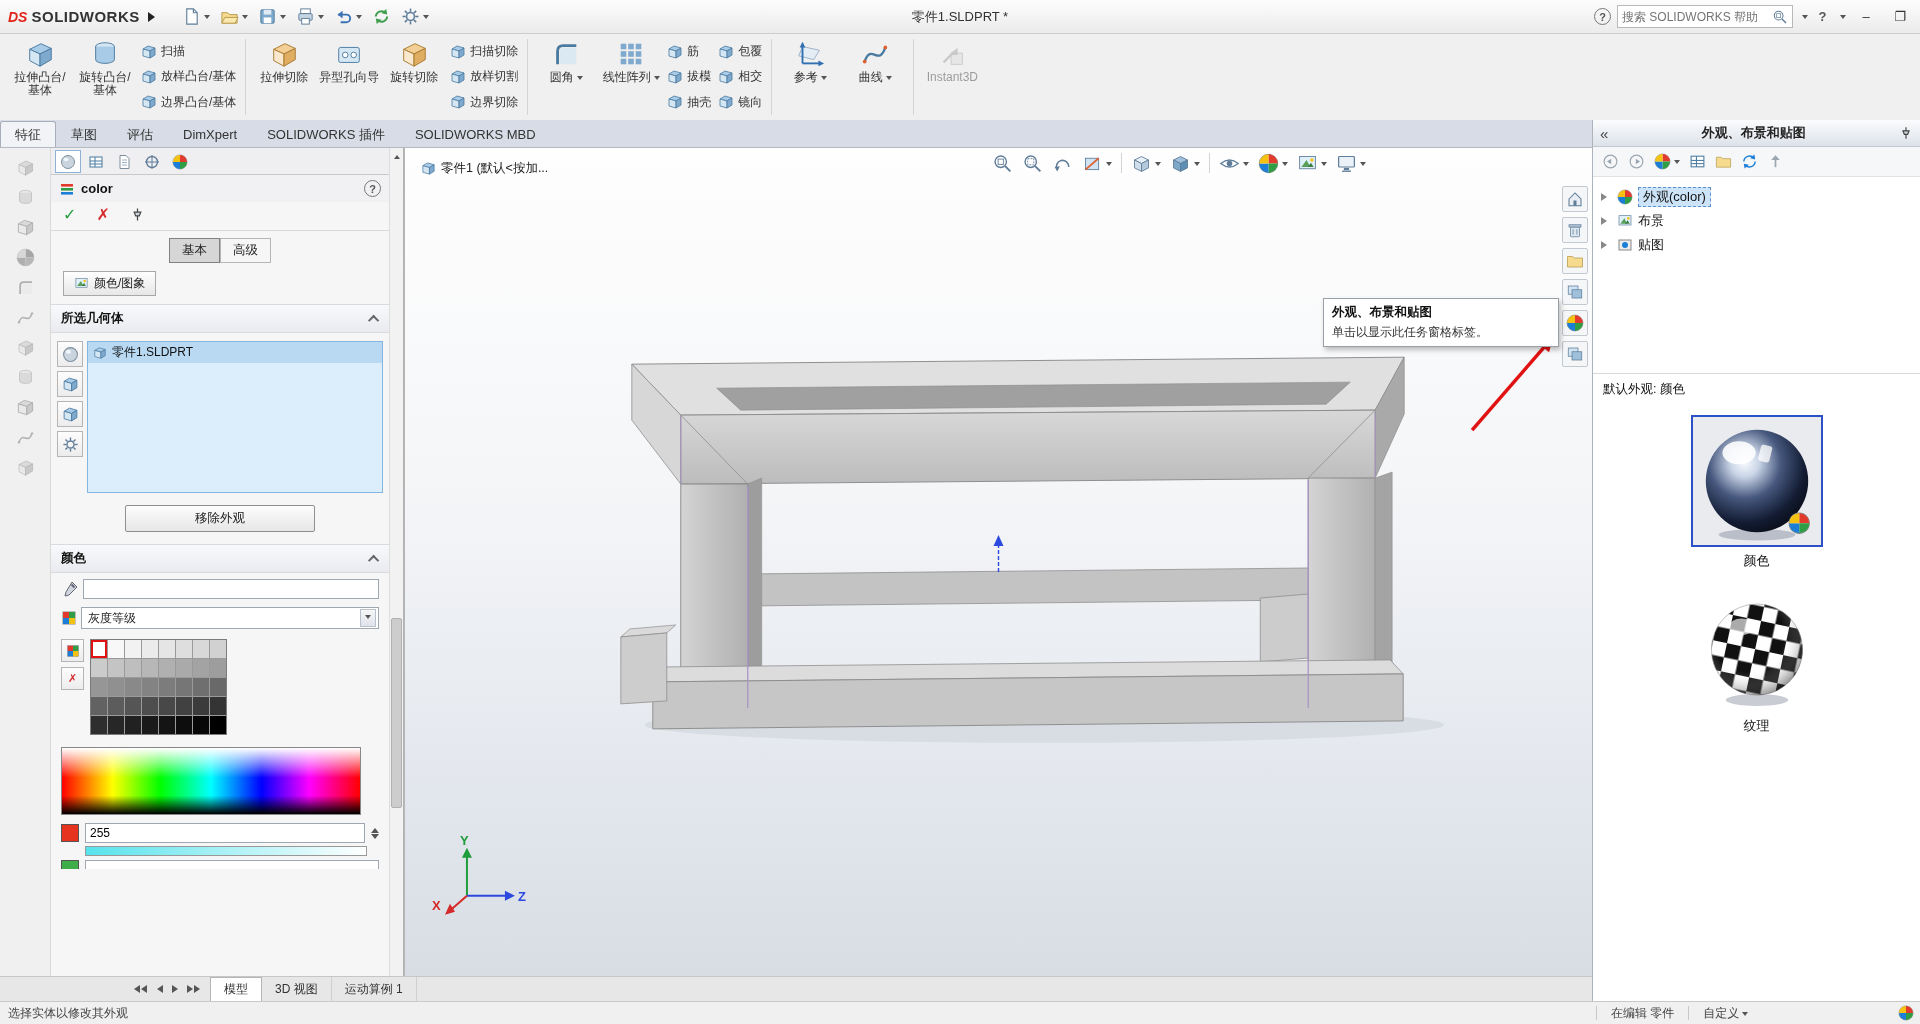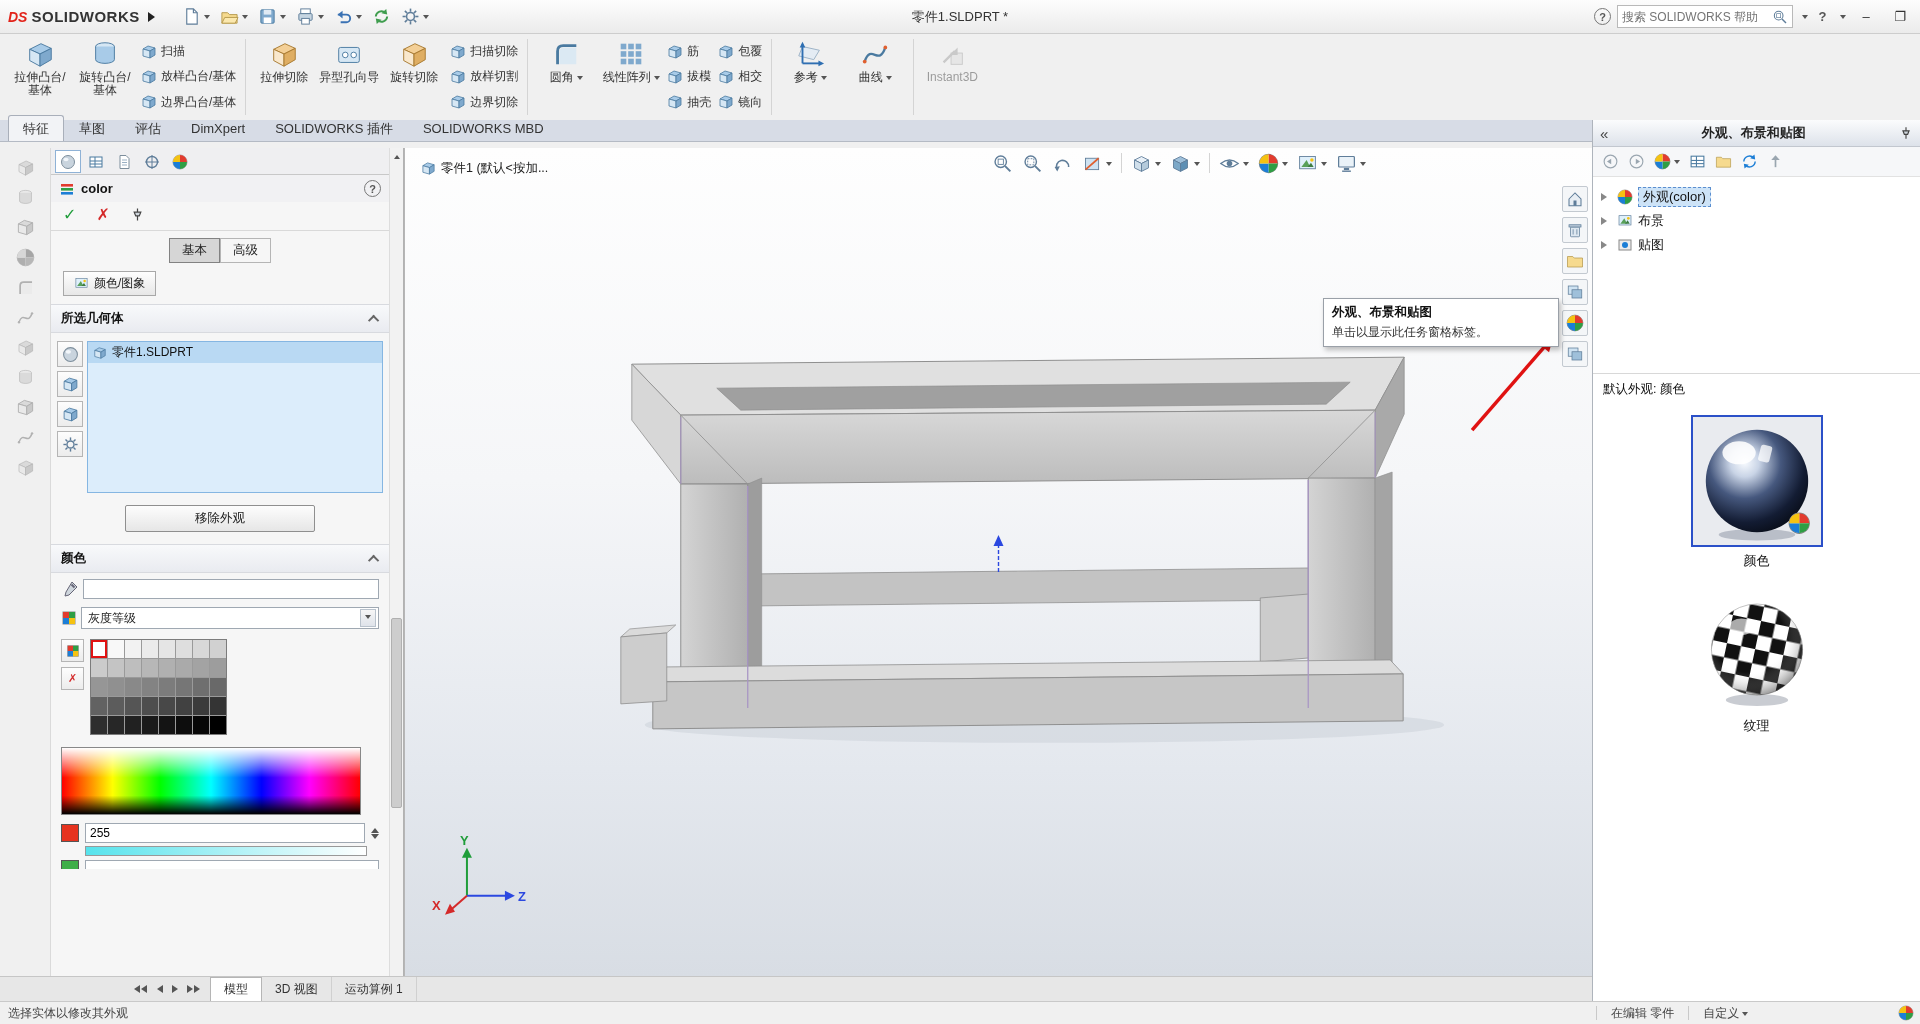--- a/index.html
+++ b/index.html
@@ -27,21 +27,21 @@
 .ribbon{position:absolute;top:34px;left:0;right:0;height:86px;background:#f0f0f0;display:flex;align-items:stretch;padding:2px 4px;}
 .rgroup{display:flex;align-items:stretch;gap:3px;padding:0 5px;}
 .rbig{display:flex;flex-direction:column;align-items:center;width:62px;padding:3px 1px 1px;}
 .ric{width:30px;height:30px;margin-bottom:2px;}
 .rlabel{font-size:12px;line-height:13px;text-align:center;color:#333;}
 .rstack{display:flex;flex-direction:column;justify-content:space-around;padding:3px 2px;}
 .rsmall{display:flex;align-items:center;gap:4px;font-size:12px;color:#333;height:20px;white-space:nowrap;}
 .ric16{width:16px;height:16px;flex:none;}
 .disabled{opacity:.45;}
 
-.cmdtabs{position:absolute;top:120px;left:0;width:1592px;height:22px;background:#d7dce6;border-bottom:1px solid #b4bac4;display:flex;align-items:flex-end;padding-left:8px;}
+.cmdtabs{position:absolute;top:120px;left:0;width:1592px;height:28px;background:#d7dce6;border-bottom:1px solid #b4bac4;display:flex;align-items:flex-end;padding-left:0;}
 .ctab{padding:0 14px;height:26px;display:flex;align-items:center;font-size:13px;color:#333;border:1px solid transparent;border-bottom:none;}
 .ctab.active{background:#f2f3f6;border-color:#a9afba;border-radius:3px 3px 0 0;}
 
 .leftstrip{position:absolute;top:148px;left:0;width:51px;height:828px;background:#f0f0f0;border-right:1px solid #dadada;display:flex;flex-direction:column;align-items:center;padding-top:10px;gap:11px;}
 .leftstrip svg{width:19px;height:19px;filter:grayscale(1);opacity:.5;}
 
 .pm{position:absolute;top:148px;left:51px;width:353px;height:904px;background:#f6f6f6;border-right:1px solid #b2b2b2;overflow:hidden;}
 .pm-inner{position:absolute;top:0;left:0;right:14px;bottom:0;}
 .pm-tabs{display:flex;gap:2px;padding:2px 4px;height:27px;border-bottom:1px solid #c8c8c8;background:#efeff1;}
 .pm-tab{width:26px;height:23px;display:flex;align-items:center;justify-content:center;border:1px solid transparent;}

